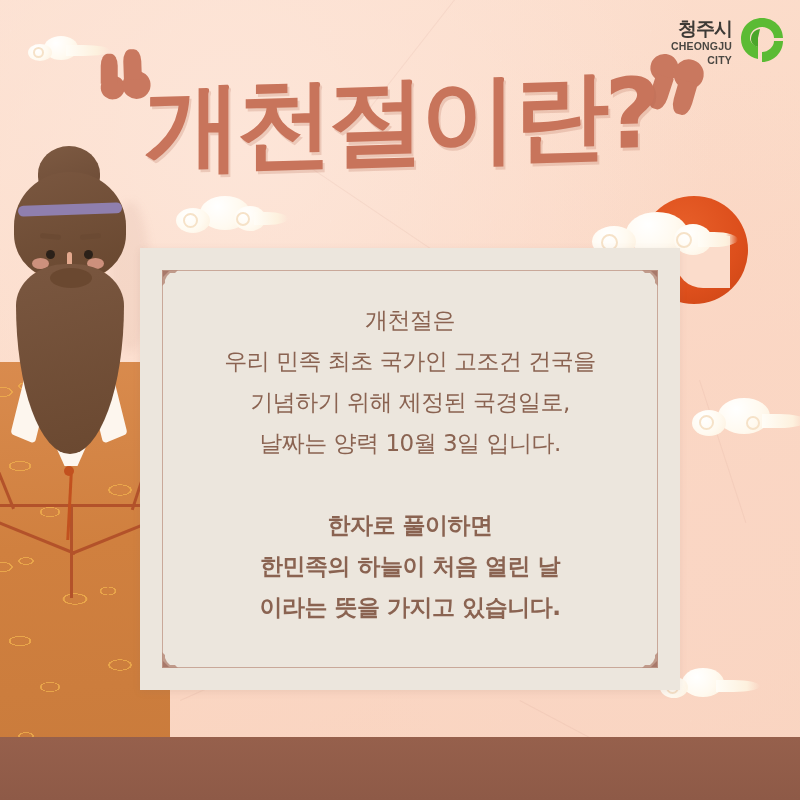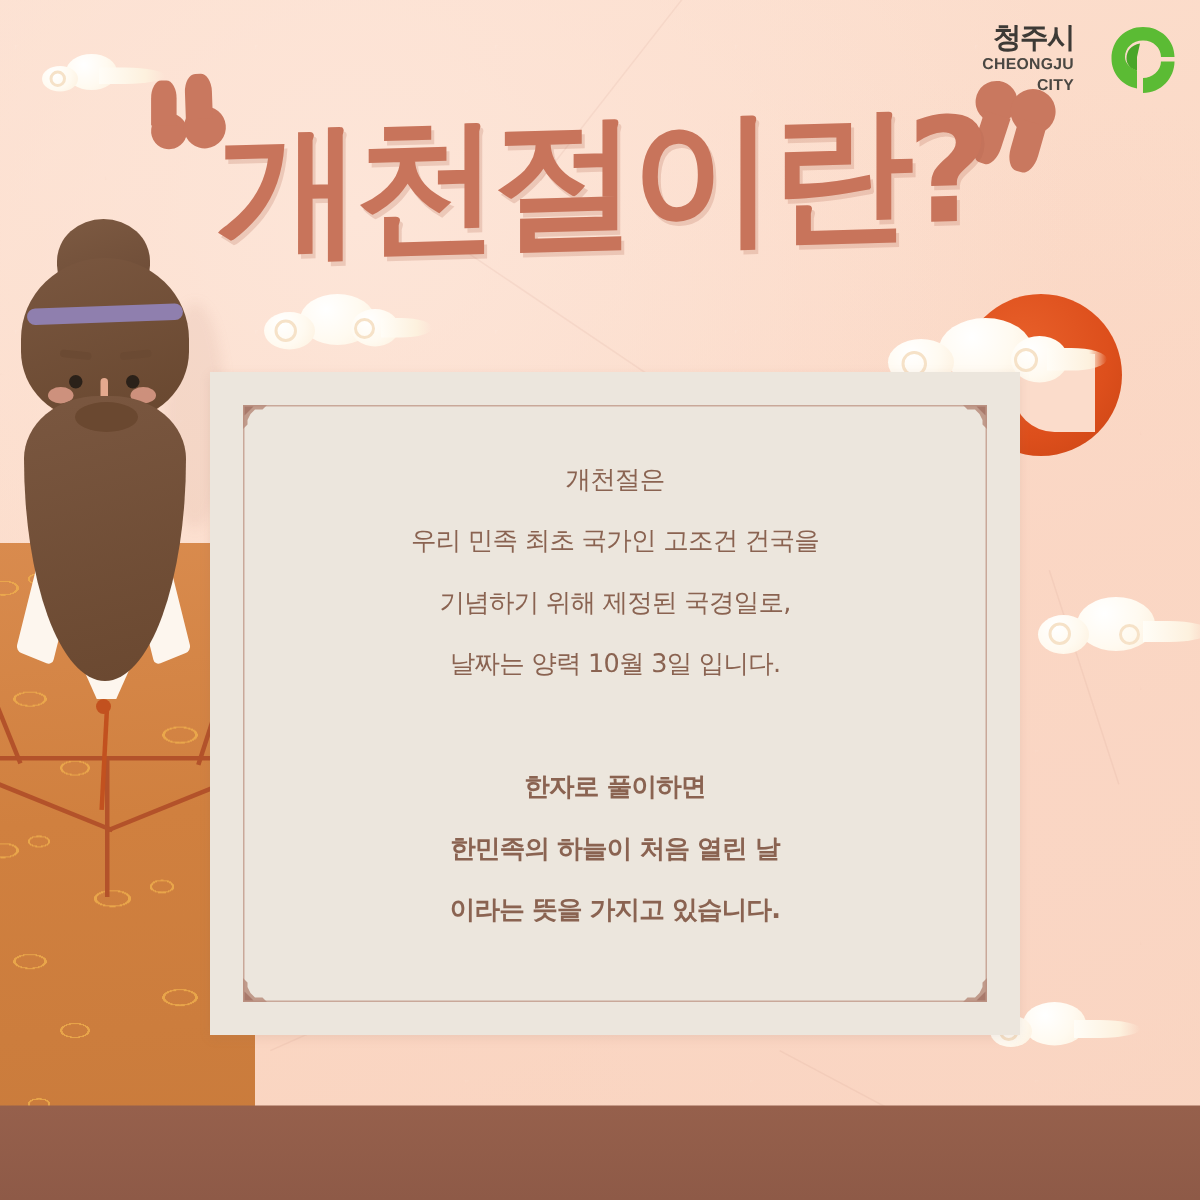--- a/index.html
+++ b/index.html
@@ -80,21 +80,21 @@
     font-size:97px;
     line-height:1.02;
     letter-spacing:-5px;
     color:#c8745b;
     text-shadow:2px 3px 0 rgba(178,101,78,.22);
     transform:skewY(-1.6deg);
     white-space:nowrap;
   }
 
   
-  .logo{ position:absolute; right:14px; top:16px; display:flex; gap:22px; }
+  .logo{ position:absolute; right:14px; top:16px; display:flex; align-items:center; gap:6px; }
   .logo-txt{ text-align:right; line-height:1; }
   .logo-ko{
     font-family:"DejaVu Sans","Liberation Sans",sans-serif;
     font-weight:bold; font-size:19px; color:#3d3a36; letter-spacing:-1px;
   }
   .logo-en{
     font-family:"Liberation Sans",sans-serif;
     font-weight:bold; font-size:10.5px; color:#4a4742; letter-spacing:.2px;
     margin-top:3px;
   }
@@ -113,21 +113,21 @@
   .corner svg{ display:block; }
   .c-tl{ left:-1px; top:-1px; }
   .c-tr{ right:-1px; top:-1px; transform:scaleX(-1); }
   .c-bl{ left:-1px; bottom:-1px; transform:scaleY(-1); }
   .c-br{ right:-1px; bottom:-1px; transform:scale(-1,-1); }
 
   .panel-body{
     position:absolute; left:0; right:0; top:52px;
     text-align:center;
     font-family:"DejaVu Sans","Liberation Sans",sans-serif;
-    font-size:17px;
+    font-size:23px;
     line-height:41px;
     color:#8a6351;
     letter-spacing:-.5px;
   }
   .para{ white-space:pre-line; }
   .para + .para{ margin-top:41px;font-weight:bold; }
 
   
   .char{ position:absolute; left:-8px; top:148px; width:180px; height:600px; }
   .ch{ position:absolute; }

